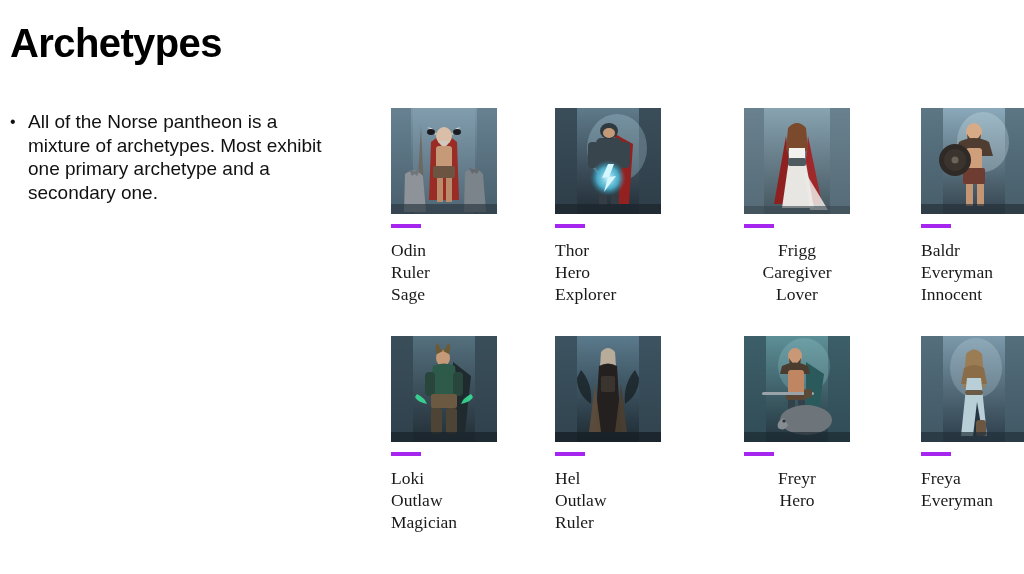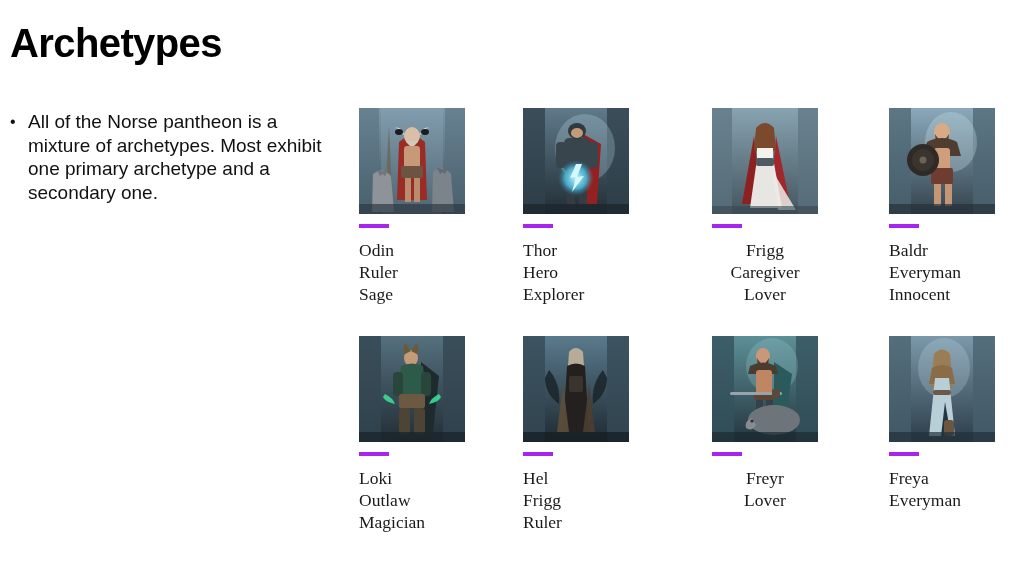--- a/index.html
+++ b/index.html
@@ -66,20 +66,21 @@
   
   #card-grid {
     position: absolute;
     left: 359px;
     top: 108px;
     width: 640px;
   }
   .card-row {
     position: relative;
     height: 228px;
+    margin-left: 32px;
   }
   .card {
     position: absolute;
     top: 0;
     width: 106px;
   }
   .card-col-0 { left: 0px; }
   .card-col-1 { left: 164px; }
   .card-col-2 { left: 353px; text-align: center; }
   .card-col-3 { left: 530px; }
@@ -325,21 +326,21 @@
             <path d="M46 16 q7 -8 14 0 l3 42 -20 0 Z" fill="#b7ac99"></path>
             <path d="M44 30 q9 -5 18 0 l4 66 -26 0 Z" fill="#23201f"></path>
             <path d="M40 48 l-6 48 12 0 Z" fill="#5f4e3c" opacity=".9"></path>
             <path d="M66 48 l6 48 -12 0 Z" fill="#4b3e30" opacity=".9"></path>
             <rect x="46" y="40" width="14" height="16" rx="2" fill="#3a342f"></rect>
             <rect x="0" y="96" width="106" height="10" fill="#161f25" opacity=".8"></rect>
           </svg>
         </div>
         <div class="card-accent"></div>
         <div class="card-caption">Hel
-Frigg
+Outlaw
 Ruler</div>
       </div>
 
       <div class="card card-col-2">
         <div class="card-image">
           <svg viewBox="0 0 106 106" preserveAspectRatio="none" aria-hidden="true">
             <defs>
               <linearGradient id="bgFreyr" x1="0" y1="0" x2="0" y2="1">
                 <stop offset="0" stop-color="#5d8f97"></stop>
                   <stop offset="1" stop-color="#24353f"></stop>
@@ -360,21 +361,21 @@
             <rect x="18" y="56" width="52" height="3" rx="1.5" fill="#9aa3a9"></rect>
             <rect x="60" y="53" width="8" height="9" rx="2" fill="#5a4a3a"></rect>
             <ellipse cx="62" cy="84" rx="26" ry="15" fill="#6e757a"></ellipse>
             <path d="M40 82 q-8 3 -6 10 q6 4 10 -3 Z" fill="#868d92"></path>
             <circle cx="40" cy="85" r="1.6" fill="#2a2f33"></circle>
             <rect x="0" y="96" width="106" height="10" fill="#1b2930" opacity=".7"></rect>
           </svg>
         </div>
         <div class="card-accent"></div>
         <div class="card-caption">Freyr
-Lover</div>
+Hero</div>
       </div>
 
       <div class="card card-col-3">
         <div class="card-image">
           <svg viewBox="0 0 106 106" preserveAspectRatio="none" aria-hidden="true">
             <defs>
               <linearGradient id="bgFreya" x1="0" y1="0" x2="0" y2="1">
                 <stop offset="0" stop-color="#7b99aa"></stop>
                   <stop offset="1" stop-color="#2c3d49"></stop>
               </linearGradient>

